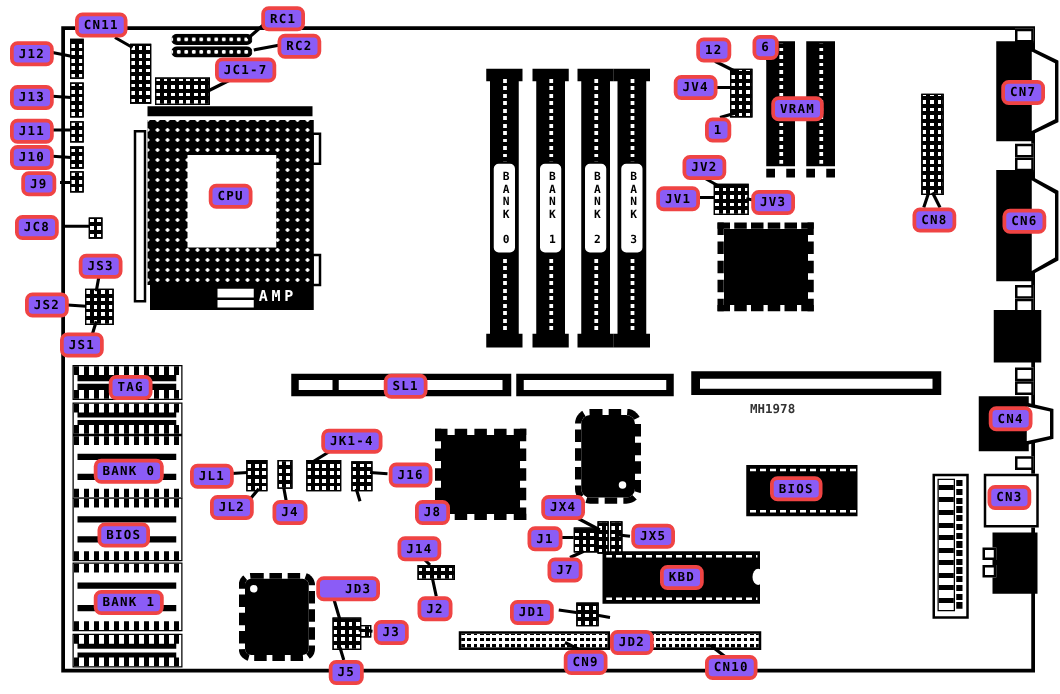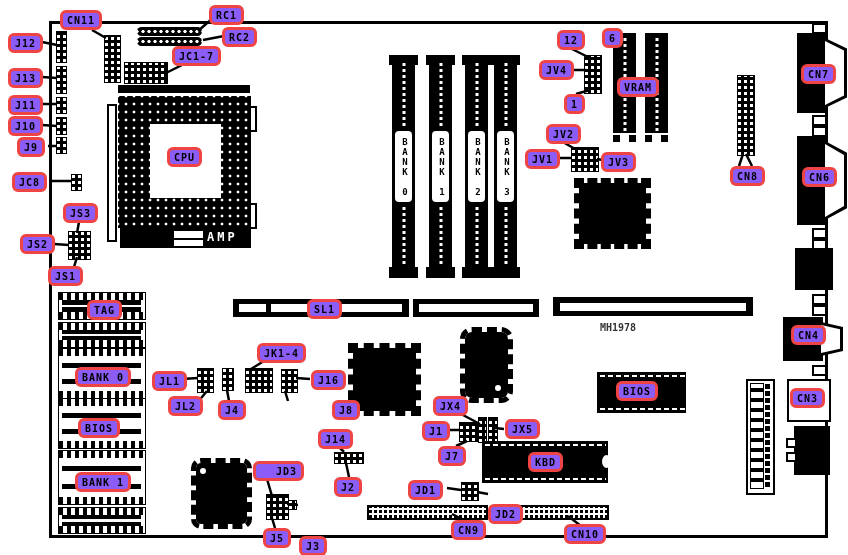--- a/index.html
+++ b/index.html
@@ -238,21 +238,21 @@
   <div class="plain" style="left:600px;top:322px;">MH1978</div>
   <div class="lbl" style="left:152px;top:371px;">JL1</div>
   <div class="lbl" style="left:168px;top:396px;">JL2</div>
   <div class="lbl" style="left:218px;top:400px;">J4</div>
   <div class="lbl" style="left:257px;top:343px;">JK1-4</div>
   <div class="lbl" style="left:292px;top:400px;margin-left:40px;">J8</div>
   <div class="lbl" style="left:311px;top:370px;">J16</div>
   <div class="lbl" style="left:318px;top:429px;">J14</div>
   <div class="lbl" style="left:334px;top:477px;">J2</div>
   <div class="lbl" style="left:253px;top:461px;padding-left:20px;">JD3</div>
-  <div class="lbl" style="left:299px;top:496px;margin-top:40px;">J3</div>
+  <div class="lbl" style="left:299px;top:496px;">J3</div>
   <div class="lbl" style="left:263px;top:528px;">J5</div>
   <div class="lbl" style="left:433px;top:396px;">JX4</div>
   <div class="lbl" style="left:422px;top:421px;">J1</div>
   <div class="lbl" style="left:438px;top:446px;">J7</div>
   <div class="lbl" style="left:505px;top:419px;">JX5</div>
   <div class="lbl" style="left:408px;top:480px;">JD1</div>
   <div class="lbl" style="left:488px;top:504px;">JD2</div>
   <div class="lbl" style="left:528px;top:452px;">KBD</div>
   <div class="lbl" style="left:616px;top:381px;">BIOS</div>
   <div class="lbl" style="left:451px;top:520px;">CN9</div>

